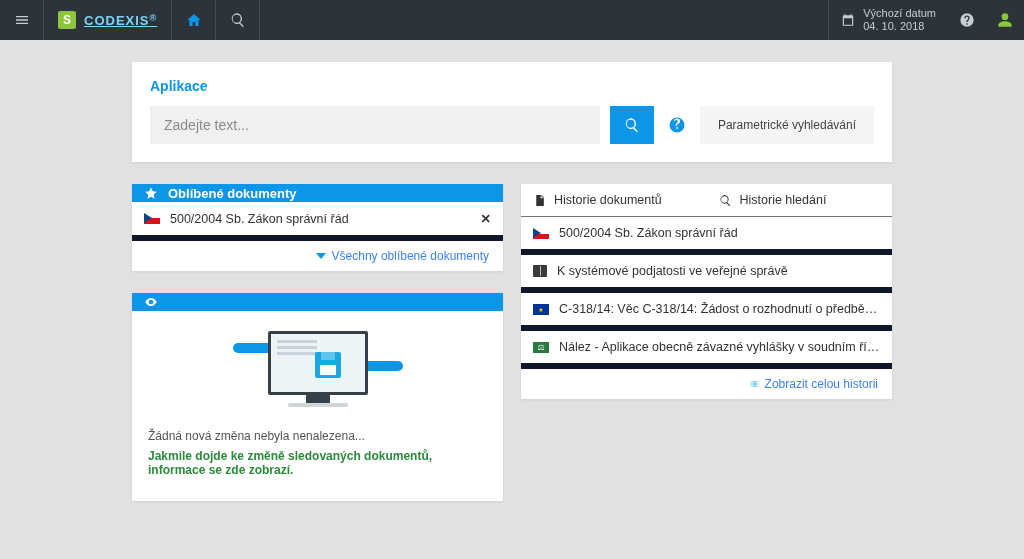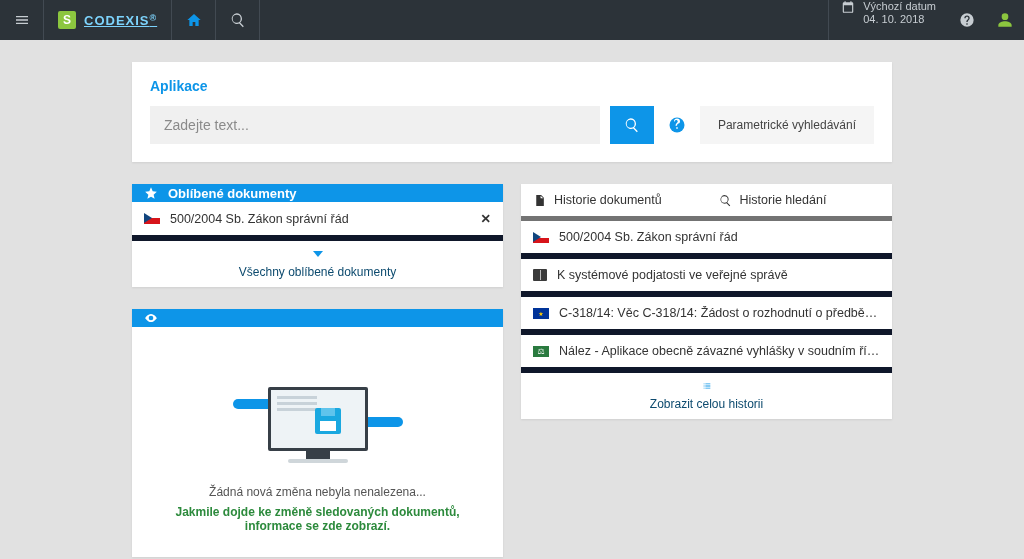--- a/index.html
+++ b/index.html
@@ -39,21 +39,21 @@
     gap: 8px;
   }
   .logo-badge {
     width: 18px; height: 18px; background: #8cc63f;
     display: flex; align-items: center; justify-content: center;
     color: #fff; font-weight: bold; font-size: 12px; border-radius: 2px;
   }
   .logo-text { color: #7dd3fc; font-weight: bold; letter-spacing: 1px; font-size: 13px; text-decoration: underline; }
   .tb-spacer { flex: 1; }
   .date-block {
-    display: flex; align-items: flex-start; gap: 8px;
+    display: flex; align-items: center; gap: 8px;
     padding: 0 12px; border-left: 1px solid #424a52; height: 40px;
     font-size: 11px; line-height: 1.2;
   }
   .date-block svg { width: 14px; height: 14px; fill: #c7cdd2; }
   .date-text { text-align: left; }
   .tb-icon {
     width: 38px; height: 40px; display: flex; align-items: center; justify-content: center;
     cursor: pointer;
   }
   .tb-icon svg { width: 16px; height: 16px; fill: #c7cdd2; }
@@ -117,36 +117,36 @@
   }
   .flag { width: 16px; height: 11px; display: inline-block; flex-shrink: 0; }
   .flag-cz { background: linear-gradient(to bottom, #fff 0 50%, #d7141a 50% 100%); position: relative; }
   .flag-cz::before { content: ""; position: absolute; left: 0; top: 0; border-top: 5.5px solid transparent; border-bottom: 5.5px solid transparent; border-left: 8px solid #11457e; }
   .flag-eu { background: #003399; display:flex; align-items:center; justify-content:center; color:#ffcc00; font-size:6px; }
   .flag-green { background:#2a7a3f; display:flex; align-items:center; justify-content:center; color:#fff; font-size:8px; }
   .row-label { flex: 1; white-space: nowrap; overflow: hidden; text-overflow: ellipsis; }
   .row-close { cursor: pointer; font-weight: bold; color:#333; }
   .panel-footer {
     display: flex; justify-content: flex-end; align-items: center;
-    padding: 8px 14px; font-size: 12px; color: #0c4a6e; gap: 6px; cursor: pointer; flex-direction: column;
+    padding: 8px 14px; font-size: 12px; color: #3b82f6; gap: 6px; cursor: pointer;
   }
   .panel-footer svg { width: 10px; height: 10px; fill: #0d95e8; }
   .icon-book { width:14px; height:12px; background:#3a3a3a; border-radius:1px; flex-shrink:0; position:relative; }
   .icon-book::after { content:""; position:absolute; top:1px; left:7px; width:1px; height:10px; background:#bbb; }
   .hist-tabs {
-    display: flex; border-bottom: 5px solid #737373;
+    display: flex; border-bottom: 1px solid #737373;
   }
   .hist-tab {
     flex: 1; display: flex; align-items: center; gap: 8px;
     padding: 9px 12px; font-size: 12.5px; cursor: pointer;
   }
   .hist-tab svg { width: 13px; height: 13px; fill: #333; }
 
   .changes-body {
-    padding: 20px 16px 24px 16px; text-align: center; margin-top: 40px;
+    padding: 20px 16px 24px 16px; text-align: left;
   }
   .monitor {
     position: relative; width: 114px; height: 80px; margin: 0 auto 18px auto;
   }
   .bar1, .bar2 {
     position: absolute; height: 10px; background: #0d95e8; border-radius: 5px;
   }
   .bar1 { width: 44px; top: 12px; left: -28px; }
   .bar2 { width: 44px; top: 30px; right: -28px; }
   .screen {

